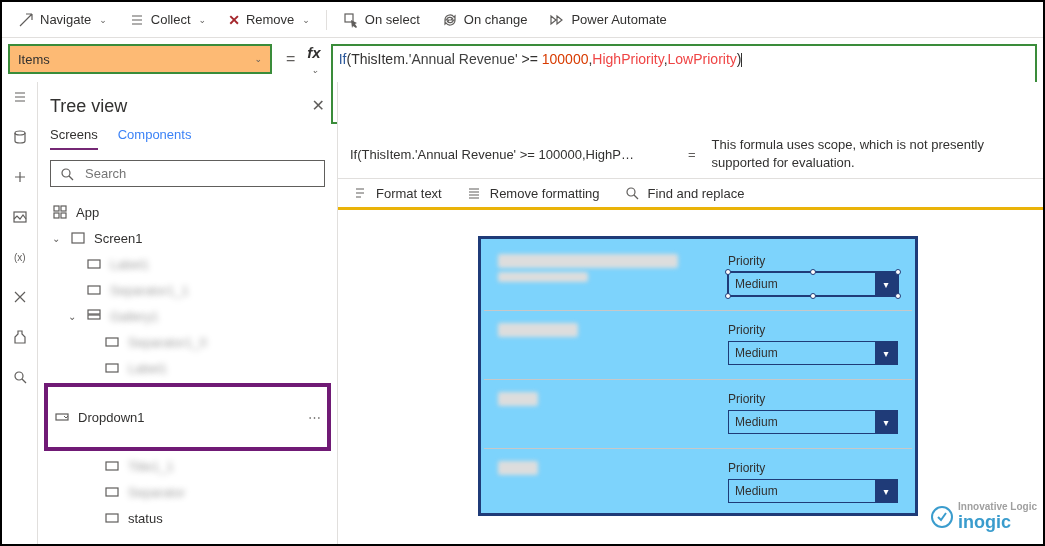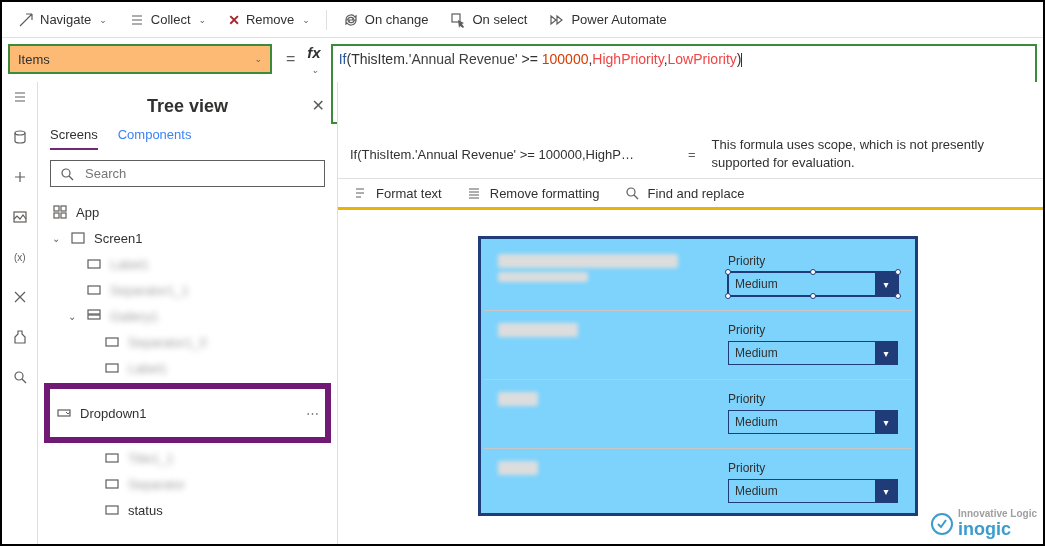--- a/index.html
+++ b/index.html
@@ -31,31 +31,31 @@
 
   .fbar { display:flex; align-items:center; gap: 24px; padding: 6px 14px; border-bottom: 3px solid #eab308; }
   .fbar .fbtn { display:flex; align-items:center; gap:8px; cursor:pointer; }
 
   
   .workspace { display:flex; position:absolute; top: 80px; bottom:0; left:0; right:0; }
   .rail { width: 36px; border-right: 1px solid #e1dfdd; display:flex; flex-direction:column; align-items:center; padding-top:6px; gap: 22px; color:#605e5c; }
   .rail .ri { width: 18px; height: 18px; display:flex; align-items:center; justify-content:center; cursor:pointer; }
 
   .tree-panel { width: 300px; border-right: 1px solid #e1dfdd; padding: 14px 12px 0 12px; position:relative; }
-  .tree-title { font-size: 18px; font-weight: 700; margin-bottom: 10px; text-align: center; }
+  .tree-title { font-size: 18px; font-weight: 400; margin-bottom: 10px; }
   .tree-close { position:absolute; right: 12px; top: 14px; font-size: 16px; color:#605e5c; cursor:pointer; }
   .tree-tabs { display:flex; gap: 20px; font-size: 13px; margin-bottom: 10px; }
   .tree-tab { padding-bottom: 6px; cursor:pointer; color:#3b82f6; }
   .tree-tab.active { color:#323130; border-bottom: 2px solid #742774; font-weight: 400; }
   .search-box { display:flex; align-items:center; border:1px solid #605e5c; padding: 4px 8px; gap:8px; margin-bottom: 12px; }
   .search-box input { border:none; outline:none; flex:1; font-size:13px; }
 
   .tree-item { display:flex; align-items:center; gap:8px; padding: 5px 2px; font-size: 13px; color:#323130; cursor:pointer; }
   .ti-blur { color: transparent; text-shadow: 0 0 6px rgba(0,0,0,0.4); user-select:none; }
-  .tree-item.selected { border:6px solid #701a75; margin: 2px -6px; padding: 16px 6px; }
+  .tree-item.selected { border:4px solid #701a75; margin: 2px -6px; padding: 22px 6px; }
   .indent-1 { padding-left: 18px; }
   .indent-2 { padding-left: 36px; }
   .indent-3 { padding-left: 54px; }
   .chev { font-size: 10px; color:#605e5c; width:10px; }
 
   
   .canvas-wrap { flex:1; position:relative; overflow:hidden; background:#fff; }
 
   .gallery-outline { position:absolute; left: 140px; top: 154px; width: 440px; height: 280px; border: 3px solid #1f3b78; background:#7dd3fc; }
   .gallery-inner { position:absolute; inset:3px; overflow:hidden; }
@@ -64,21 +64,21 @@
   .grow .txt-blur { width: 180px; height: 14px; background: #ddd; filter: blur(2px); border-radius:2px; margin-bottom:4px; }
   .grow .txt-blur.sm { width: 90px; height: 10px; }
   .prio-block { width: 170px; }
   .prio-label { font-size: 12px; color:#323130; margin-bottom: 4px; }
   .prio-dd { display:flex; align-items:center; justify-content:space-between; border:1px solid #1f3b78; height: 24px; }
   .prio-dd span { padding: 0 6px; font-size: 12px; }
   .prio-arrow { width: 22px; height: 22px; background:#1f3b78; color:#fff; display:flex; align-items:center; justify-content:center; font-size:10px; }
   .prio-dd.selected { outline: 1px solid #1f3b78; position:relative; }
   .sel-handle { width:6px; height:6px; border:1px solid #1f3b78; background:#fff; border-radius:50%; position:absolute; }
 
-  .watermark { position:absolute; right: 6px; bottom: 4px; font-size: 18px; color:#0a84c1; opacity:0.8; font-weight:600; display:flex; align-items:center; gap:4px; }
+  .watermark { position:absolute; right: 6px; bottom: 11px; font-size: 18px; color:#0a84c1; opacity:0.8; font-weight:600; display:flex; align-items:center; gap:4px; }
   .wm-tag { font-size: 10px; color:#888; }
 
   svg { display:block; }
   .ico { width:16px; height:16px; stroke:#605e5c; fill:none; stroke-width:1.2; }
 </style>
 </head>
 <body>
 
 <div class="toolbar">
   <div class="tb-btn">
@@ -96,30 +96,30 @@
     <span class="caret">⌄</span>
   </div>
   <div class="tb-btn">
     <span class="remove-x">✕</span>
     <span>Remove</span>
     <span class="caret">⌄</span>
   </div>
   <div style="width:1px;height:20px;background:#e1dfdd;margin:0 4px"></div>
   <div class="tb-btn">
     <svg class="ico" viewBox="0 0 16 16">
-        <path d="M3 8a5 5 0 0 1 9-3l1-1v4h-4l1.5-1.5A3.5 3.5 0 0 0 4.5 8M13 8a5 5 0 0 1-9 3l-1 1V8h4l-1.5 1.5A3.5 3.5 0 0 0 11.5 8"></path>
-      </svg>
-    <span>On change</span>
-  </div>
-  <div class="tb-btn">
-    <svg class="ico" viewBox="0 0 16 16">
         <rect x="2" y="2" width="8" height="8"></rect>
         <path d="M8 8l6 3-2 1 2 3-1 1-3-2-1 2z" fill="#605e5c" stroke="none"></path>
       </svg>
     <span>On select</span>
+  </div>
+  <div class="tb-btn">
+    <svg class="ico" viewBox="0 0 16 16">
+        <path d="M3 8a5 5 0 0 1 9-3l1-1v4h-4l1.5-1.5A3.5 3.5 0 0 0 4.5 8M13 8a5 5 0 0 1-9 3l-1 1V8h4l-1.5 1.5A3.5 3.5 0 0 0 11.5 8"></path>
+      </svg>
+    <span>On change</span>
   </div>
   <div class="tb-btn">
     <svg class="ico" viewBox="0 0 16 16">
         <path d="M2 4l5 4-5 4zM8 4l5 4-5 4z"></path>
       </svg>
     <span>Power Automate</span>
   </div>
 </div>
 
 <div class="formula-area">

